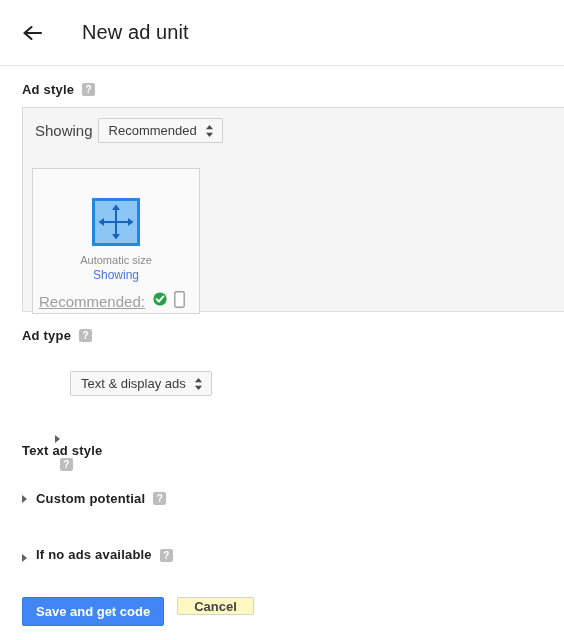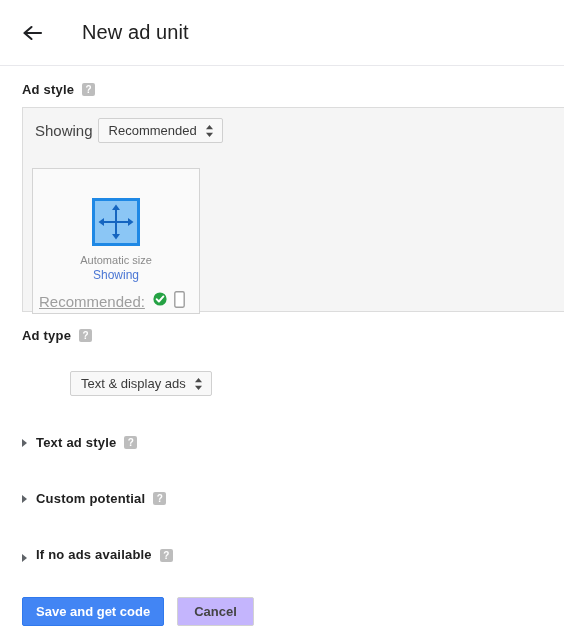--- a/index.html
+++ b/index.html
@@ -204,21 +204,21 @@
     border-top: 4px solid transparent;
     border-bottom: 4px solid transparent;
     margin-right: 9px;
   }
   .collapse-label {
     font-size: 13px;
     font-weight: bold;
     color: #212121;
     letter-spacing: .2px;
   }
-  #row-textad   { top: 435px; }
+  #row-textad   { top: 435px; flex-direction: column; }
   #row-channels { top: 491px; }
   #row-noads    { top: 547px; align-items: flex-end; }
 
   
   .btn-row {
     position: absolute;
     left: 22px;
     top: 597px;
     display: flex;
   }
@@ -233,24 +233,24 @@
     justify-content: center;
   }
   .btn-primary {
     background: #4285f4;
     border: 1px solid #3079ed;
     color: #ffffff;
     height: 29px;
     padding: 0 13px;
   }
   .btn-secondary {
-    background: #c4b5fd;
+    background: #fef9c3;
     border: 1px solid #d2d2d2;
     color: #444444;
-    height: 29px;
+    height: 18px;
     padding: 0 16px;
     margin-left: 13px;
   }
 </style>
 </head>
 <body>
 
 <div class="header">
   <div class="back-arrow">
     <span>

